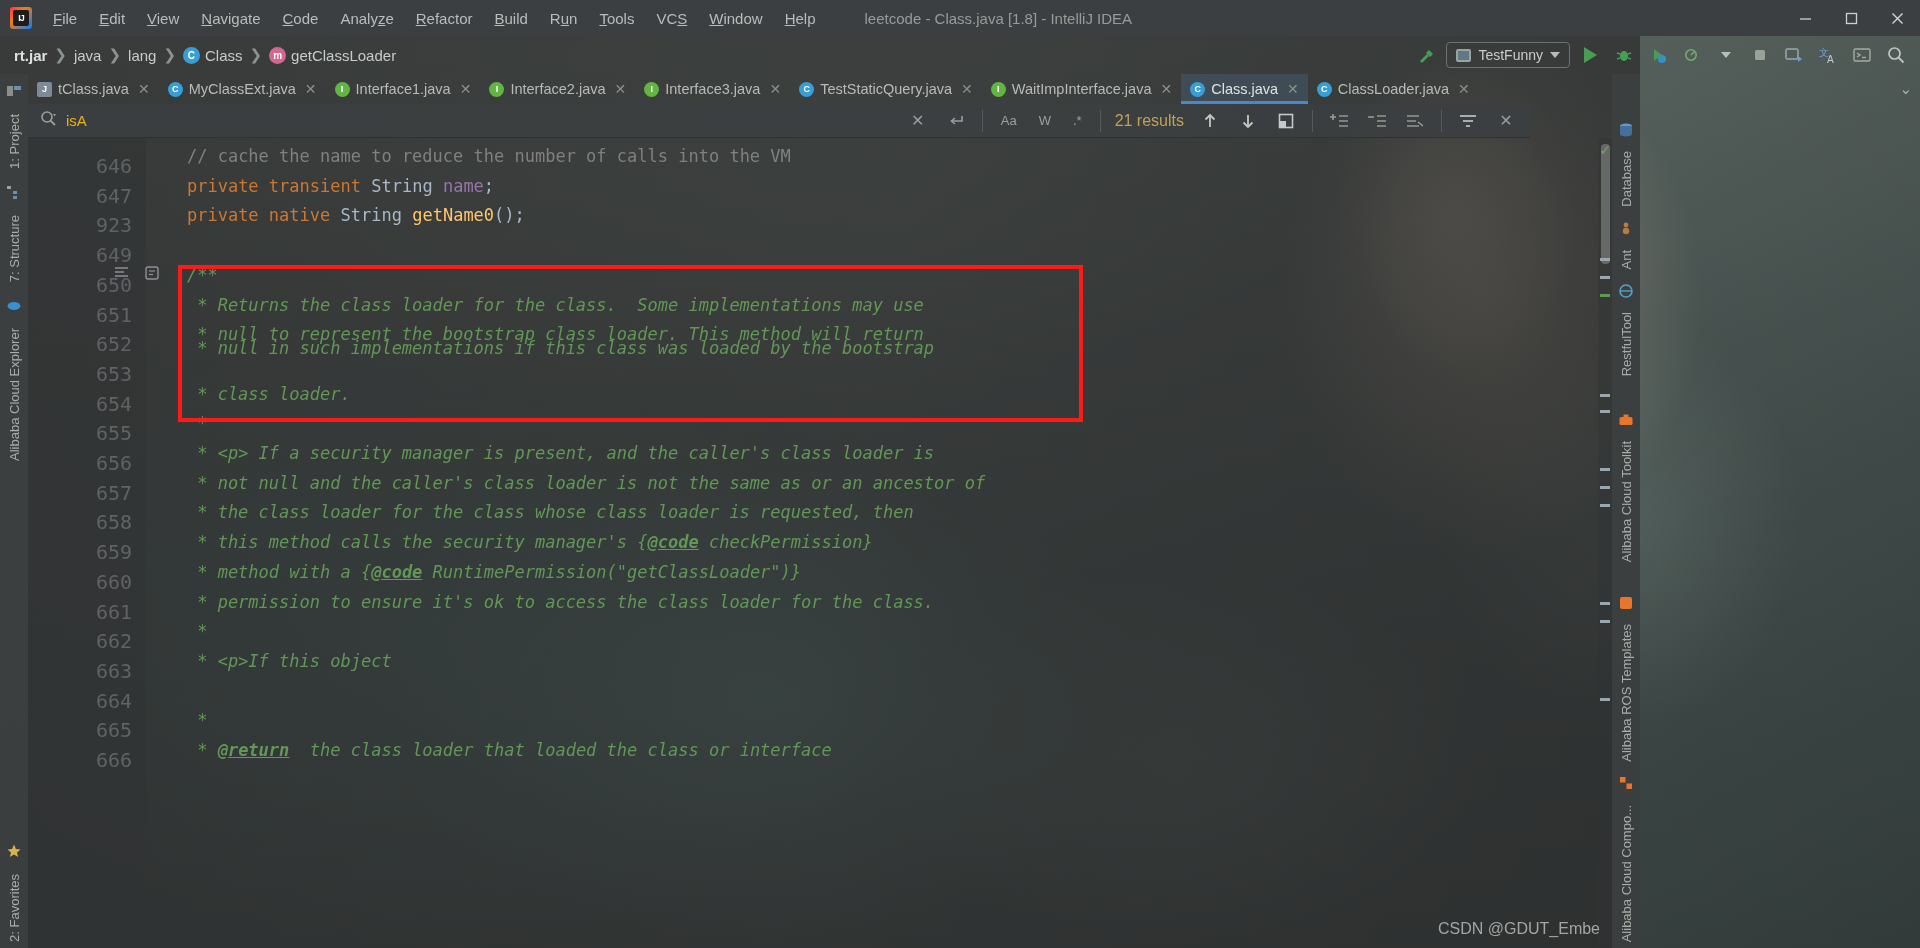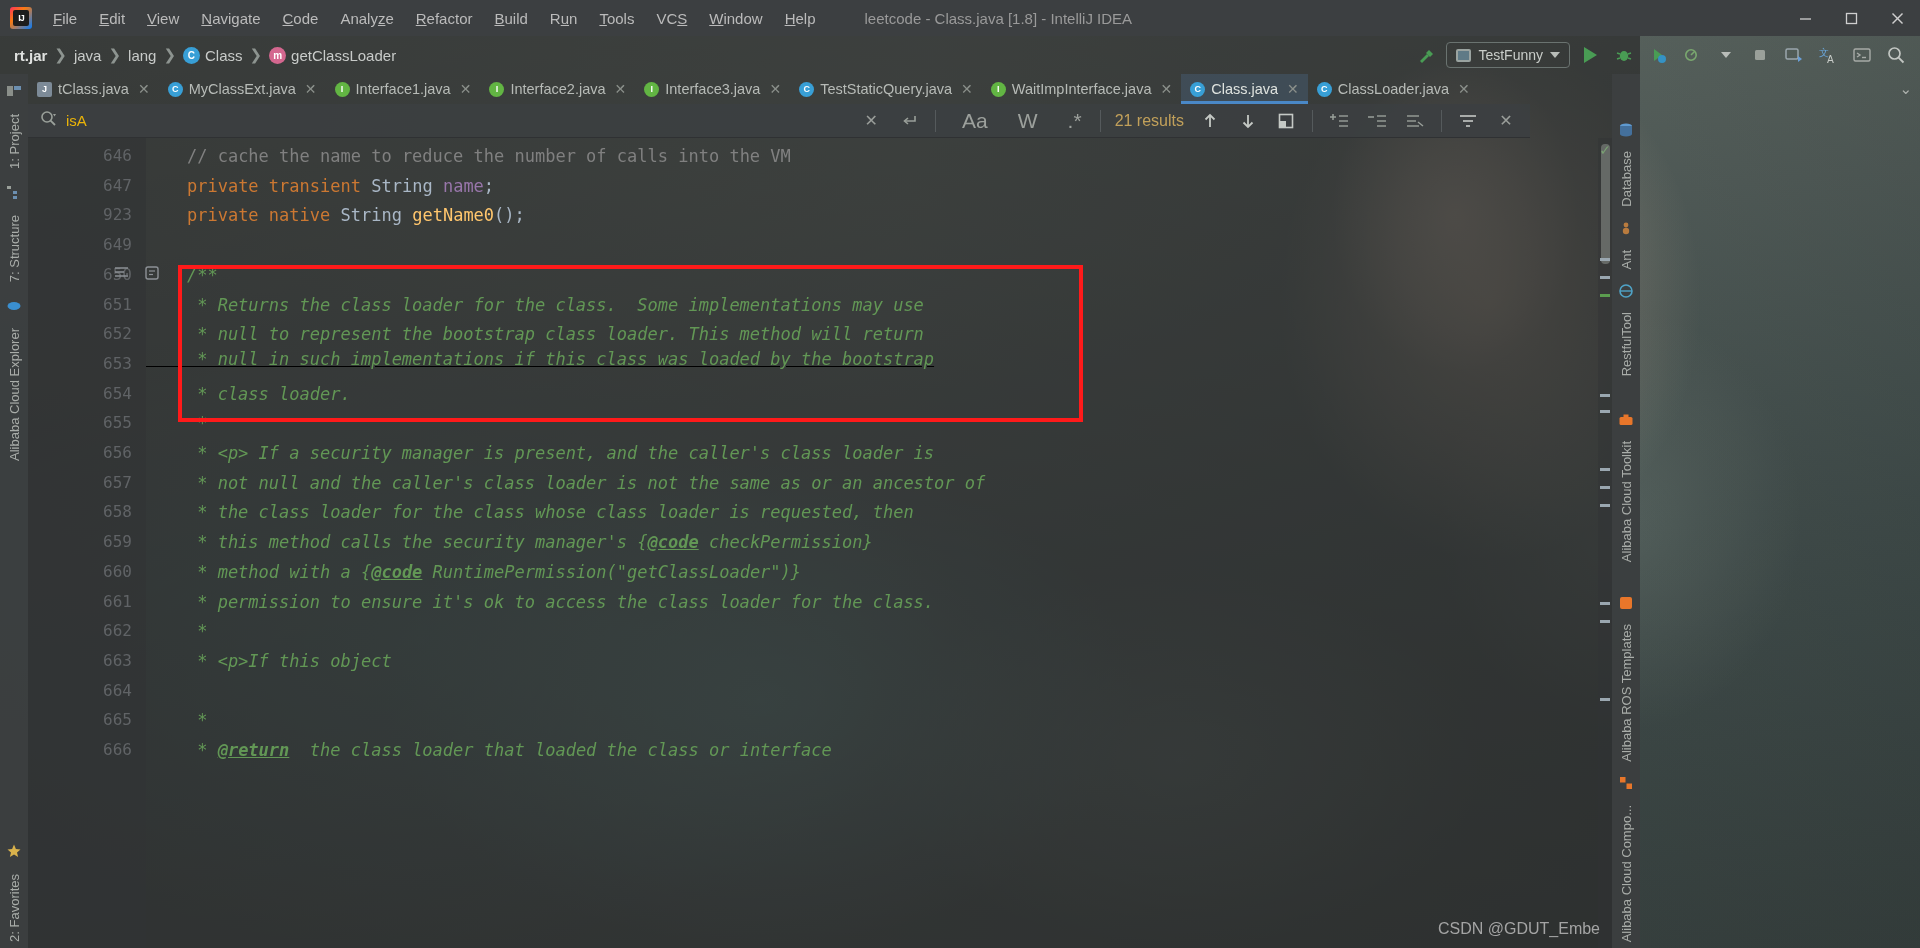--- a/index.html
+++ b/index.html
@@ -129,21 +129,21 @@
     background: rgba(60,63,65,0.92); display: flex; align-items: center; z-index: 21;
     border-bottom: 1px solid #2f3133;
   }
   .find-field {
     flex: 1 1 auto; display: flex; align-items: center; height: 34px; gap: 9px; padding-left: 12px;
     position: relative;
   }
   .find-text { color: #eab308; font-size: 15px; }
   .find-right { display: flex; align-items: center; gap: 14px; padding-right: 12px; color:#9a9e9a; }
   .divline { width: 1px; height: 22px; background: #555a5c; }
-  .opt { color: #9ca09c; font-size: 21px; padding: 2px 4px; margin-left: 8px; }
+  .opt { color: #9ca09c; font-size: 13px; padding: 2px 4px; }
   .results { color: #c1a05a; font-size: 16px; white-space: nowrap; }
   .fb-icon { width: 24px; height: 24px; display:flex; align-items:center; justify-content:center; }
 
   
   .left-stripe {
     position: absolute; left: 0; top: 74px; width: 28px; height: 874px;
     background: rgba(60,63,65,0.93); z-index: 23;
     display: flex; flex-direction: column; align-items: center;
   }
   .vlabel {
@@ -162,22 +162,22 @@
   
   .editor {
     position: absolute; left: 28px; top: 138px; width: 1502px; height: 810px; z-index: 10;
     overflow: hidden;
   }
   .gutter {
     position: absolute; left: 0; top: 0; width: 118px; height: 810px;
     background: rgba(49,51,53,0.55);
   }
   .gutter-line {
-    position: absolute; right: 14px; color: #606366; font-size: 16px;
-    font-family: "DejaVu Sans Mono", monospace; text-align: right;
+    position: absolute; right: 14px; color: #606366; font-size: 20px;
+    font-family: "DejaVu Sans Mono", monospace; text-align: right; margin-top: 8px;
   }
   .gmark { position: absolute; left: 86px; width: 16px; height: 16px; }
   .code {
     position: absolute; left: 118px; top: 0; right: 0; height: 810px;
     font-family: "DejaVu Sans Mono", monospace; font-size: 17px;
   }
   .cl { position: absolute; white-space: pre; left: 0; }
   .kw { color: #cc7832; }
   .cmt { color: #808080; }
   .typ { color: #a9b7c6; }
@@ -600,21 +600,21 @@
           </svg></div>
       </div>
     <div class="code" id="codearea">
         <div class="cl" style="top: 8px;"><span class="pun">    </span><span class="cmt">// cache the name to reduce the number of calls into the VM</span></div>
         <div class="cl" style="top: 37.7px;"><span class="pun">    </span><span class="kw">private</span><span class="pun"> </span><span class="kw">transient</span><span class="pun"> </span><span class="typ">String</span><span class="pun"> </span><span class="fld">name</span><span class="pun">;</span></div>
         <div class="cl" style="top: 67.4px;"><span class="pun">    </span><span class="kw">private</span><span class="pun"> </span><span class="kw">native</span><span class="pun"> </span><span class="typ">String</span><span class="pun"> </span><span class="mth">getName0</span><span class="pun">();</span></div>
         <div class="cl" style="top: 97.1px;">&nbsp;</div>
         <div class="cl" style="top: 126.8px;"><span class="pun">    </span><span class="doc">/**</span></div>
         <div class="cl" style="top: 156.5px;"><span class="doc">     * Returns the class loader for the class.  Some implementations may use</span></div>
         <div class="cl" style="top: 186.2px;"><span class="doc">     * null to represent the bootstrap class loader. This method will return</span></div>
-        <div class="cl" style="top: 211px; text-decoration: underline;"><span class="doc">     * null in such implementations if this class was loaded by the bootstrap</span></div>
+        <div class="cl" style="top: 200px;"><span class="doc">     * null in such implementations if this class was loaded by the bootstrap</span></div>
         <div class="cl" style="top: 245.6px;"><span class="doc">     * class loader.</span></div>
         <div class="cl" style="top: 275.3px;"><span class="doc">     *</span></div>
         <div class="cl" style="top: 305px;"><span class="doc">     * &lt;p&gt; If a security manager is present, and the caller's class loader is</span></div>
         <div class="cl" style="top: 334.7px;"><span class="doc">     * not null and the caller's class loader is not the same as or an ancestor of</span></div>
         <div class="cl" style="top: 364.4px;"><span class="doc">     * the class loader for the class whose class loader is requested, then</span></div>
         <div class="cl" style="top: 394.1px;"><span class="doc">     * this method calls the security manager's {</span><span class="doctag">@code</span><span class="doc"> checkPermission}</span></div>
         <div class="cl" style="top: 423.8px;"><span class="doc">     * method with a {</span><span class="doctag">@code</span><span class="doc"> RuntimePermission("getClassLoader")}</span></div>
         <div class="cl" style="top: 453.5px;"><span class="doc">     * permission to ensure it's ok to access the class loader for the class.</span></div>
         <div class="cl" style="top: 483.2px;"><span class="doc">     *</span></div>
         <div class="cl" style="top: 512.9px;"><span class="doc">     * &lt;p&gt;If this object</span></div>

